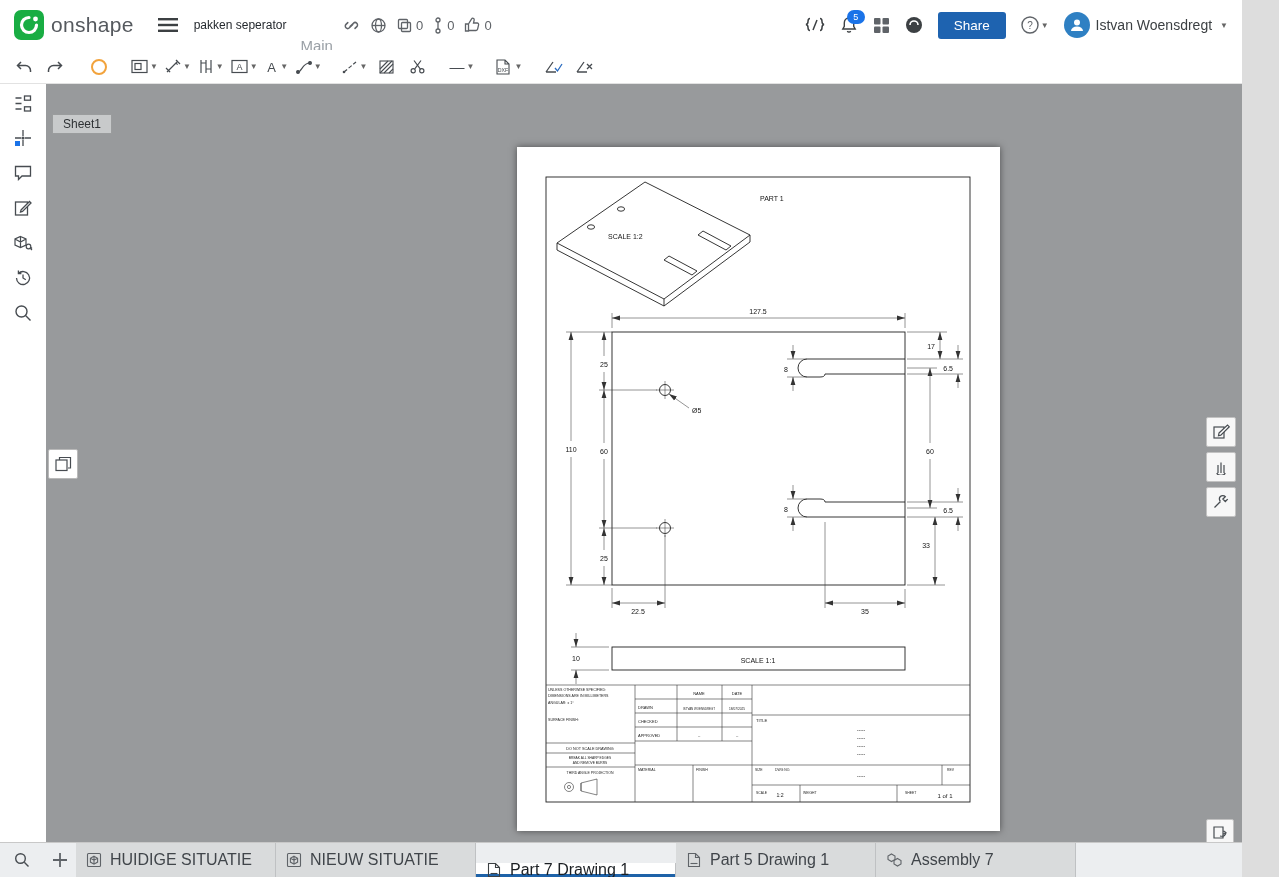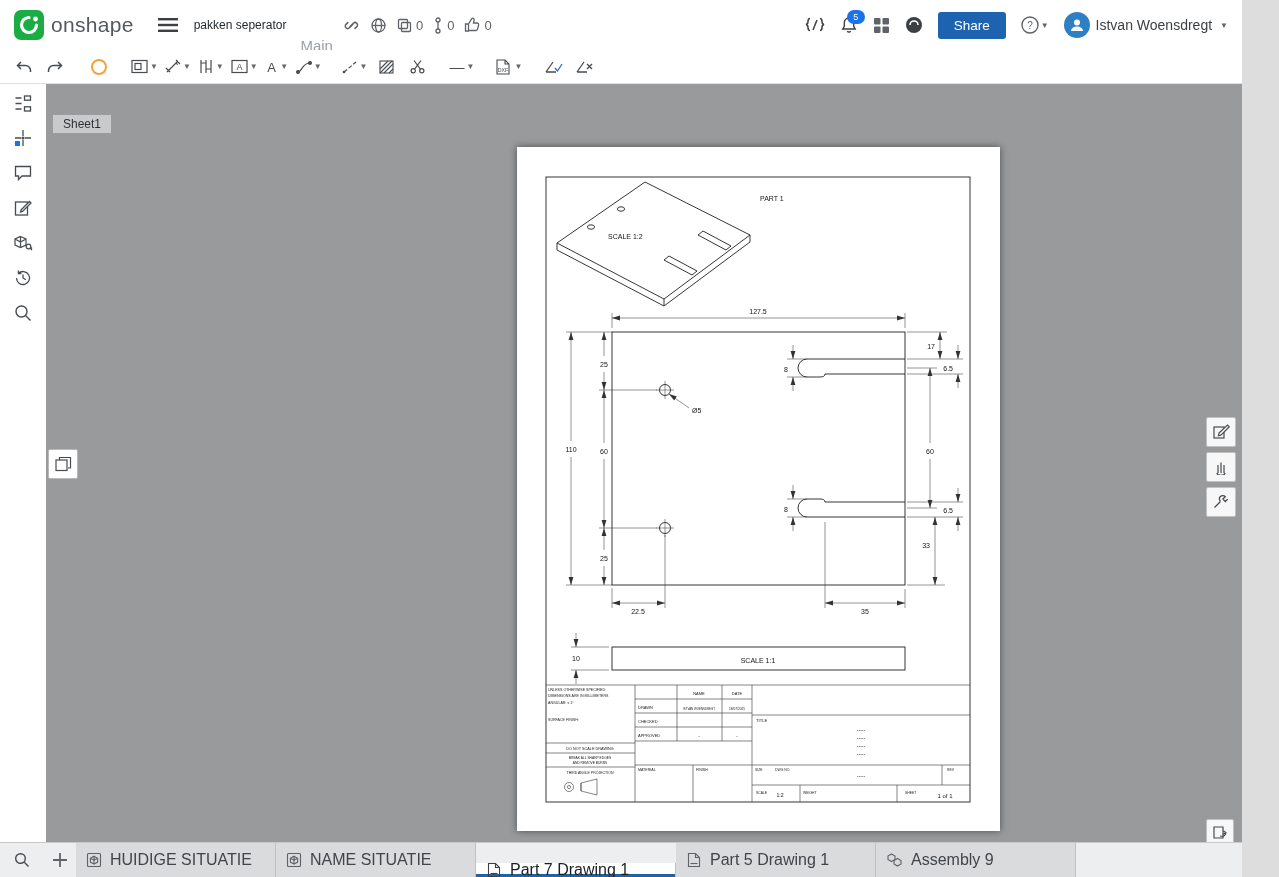--- a/index.html
+++ b/index.html
@@ -503,38 +503,38 @@
           <rect x="1.5" y="1.5" width="13" height="13" rx="1"></rect>
           <path d="M8 4.2 L11.6 6.3 V10.1 L8 12.2 L4.4 10.1 V6.3 Z M8 4.2 V8.2 M4.4 6.3 L8 8.2 L11.6 6.3 M8 12.2 V8.2"></path>
         </svg>
       <span class="tab-label">HUIDIGE SITUATIE</span>
     </div>
     <div class="doc-tab">
       <svg width="16" height="16" viewBox="0 0 16 16" fill="none" stroke="#5f6368" stroke-width="1.1">
           <rect x="1.5" y="1.5" width="13" height="13" rx="1"></rect>
           <path d="M8 4.2 L11.6 6.3 V10.1 L8 12.2 L4.4 10.1 V6.3 Z M8 4.2 V8.2 M4.4 6.3 L8 8.2 L11.6 6.3 M8 12.2 V8.2"></path>
         </svg>
-      <span class="tab-label">NAME SITUATIE</span>
+      <span class="tab-label">NIEUW SITUATIE</span>
     </div>
     <div class="doc-tab active">
       <svg width="16" height="16" viewBox="0 0 16 16" fill="none" stroke="#3c4043" stroke-width="1.1">
           <path d="M2.5 1.5 h7 l4 4 v9 h-11 z M9.5 1.5 v4 h4"></path>
           <path d="M4.5 11.5 h7"></path>
         </svg>
       <span class="tab-label">Part 7 Drawing 1</span>
     </div>
     <div class="doc-tab">
       <svg width="16" height="16" viewBox="0 0 16 16" fill="none" stroke="#5f6368" stroke-width="1.1">
           <path d="M2.5 1.5 h7 l4 4 v9 h-11 z M9.5 1.5 v4 h4"></path>
           <path d="M4.5 11.5 h7"></path>
         </svg>
       <span class="tab-label">Part 5 Drawing 1</span>
     </div>
     <div class="doc-tab">
       <svg width="17" height="16" viewBox="0 0 17 16" fill="none" stroke="#5f6368" stroke-width="1.1">
           <path d="M5.5 2 L9 4 V7.5 L5.5 9.5 L2 7.5 V4 Z"></path>
           <path d="M11.5 6.5 L15 8.5 V12 L11.5 14 L8 12 V8.5 Z"></path>
         </svg>
-      <span class="tab-label">Assembly 9</span>
+      <span class="tab-label">Assembly 7</span>
     </div>
   </div>
 
 </div>
 
 </body></html>

